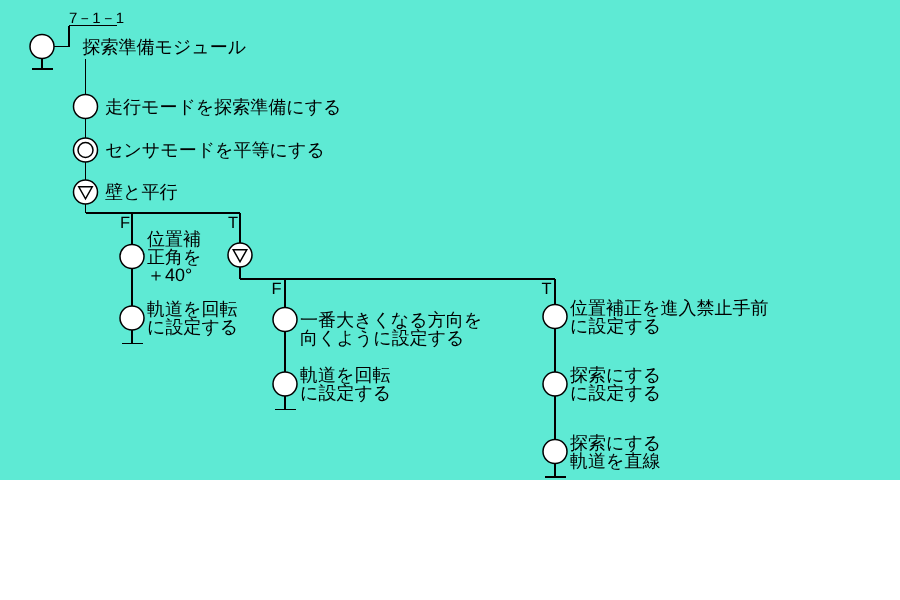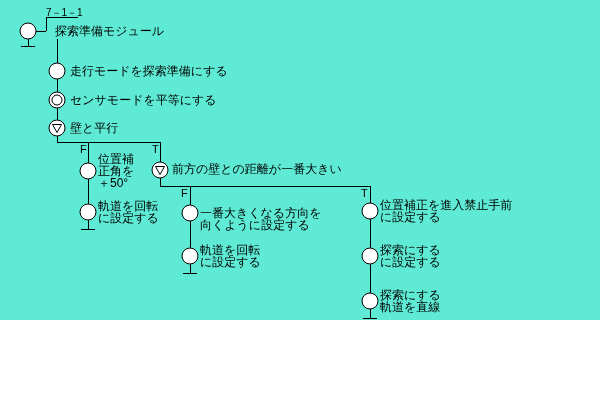--- a/index.html
+++ b/index.html
@@ -120,25 +120,24 @@
 
   <span class="lbl" style="left:70px; top:94px;">センサモードを平等にする</span>
   <span class="lbl" style="left:70px; top:65px;">走行モードを探索準備にする</span>
 
   <span class="lbl" style="left:70px; top:122px;">壁と平行</span>
   <span class="lbl lbl-branch" style="left:80px; top:144px;">F</span>
   <span class="lbl lbl-branch" style="left:152px; top:144px;">T</span>
 
   <span class="lbl" style="left:98px; top:153px;">位置補</span>
   <span class="lbl" style="left:98px; top:165px;">正角を</span>
-  <span class="lbl" style="left:98px; top:177px;">＋50°</span>
+  <span class="lbl" style="left:98px; top:177px;">＋40°</span>
   <span class="lbl" style="left:98px; top:200px;">軌道を回転</span>
   <span class="lbl" style="left:98px; top:212px;">に設定する</span>
 
-  <span class="lbl" style="left:172px; top:163px;">前方の壁との距離が一番大きい</span>
   <span class="lbl lbl-branch" style="left:181px; top:188px;">F</span>
   <span class="lbl lbl-branch" style="left:361px; top:188px;">T</span>
 
   <span class="lbl" style="left:200px; top:219px;">向くように設定する</span>
   <span class="lbl" style="left:200px; top:207px;">一番大きくなる方向を</span>
   <span class="lbl" style="left:200px; top:244px;">軌道を回転</span>
   <span class="lbl" style="left:200px; top:256px;">に設定する</span>
 
   <span class="lbl" style="left:380px; top:199px;text-align:center;">位置補正を進入禁止手前</span>
   <span class="lbl" style="left:380px; top:211px;">に設定する</span>

